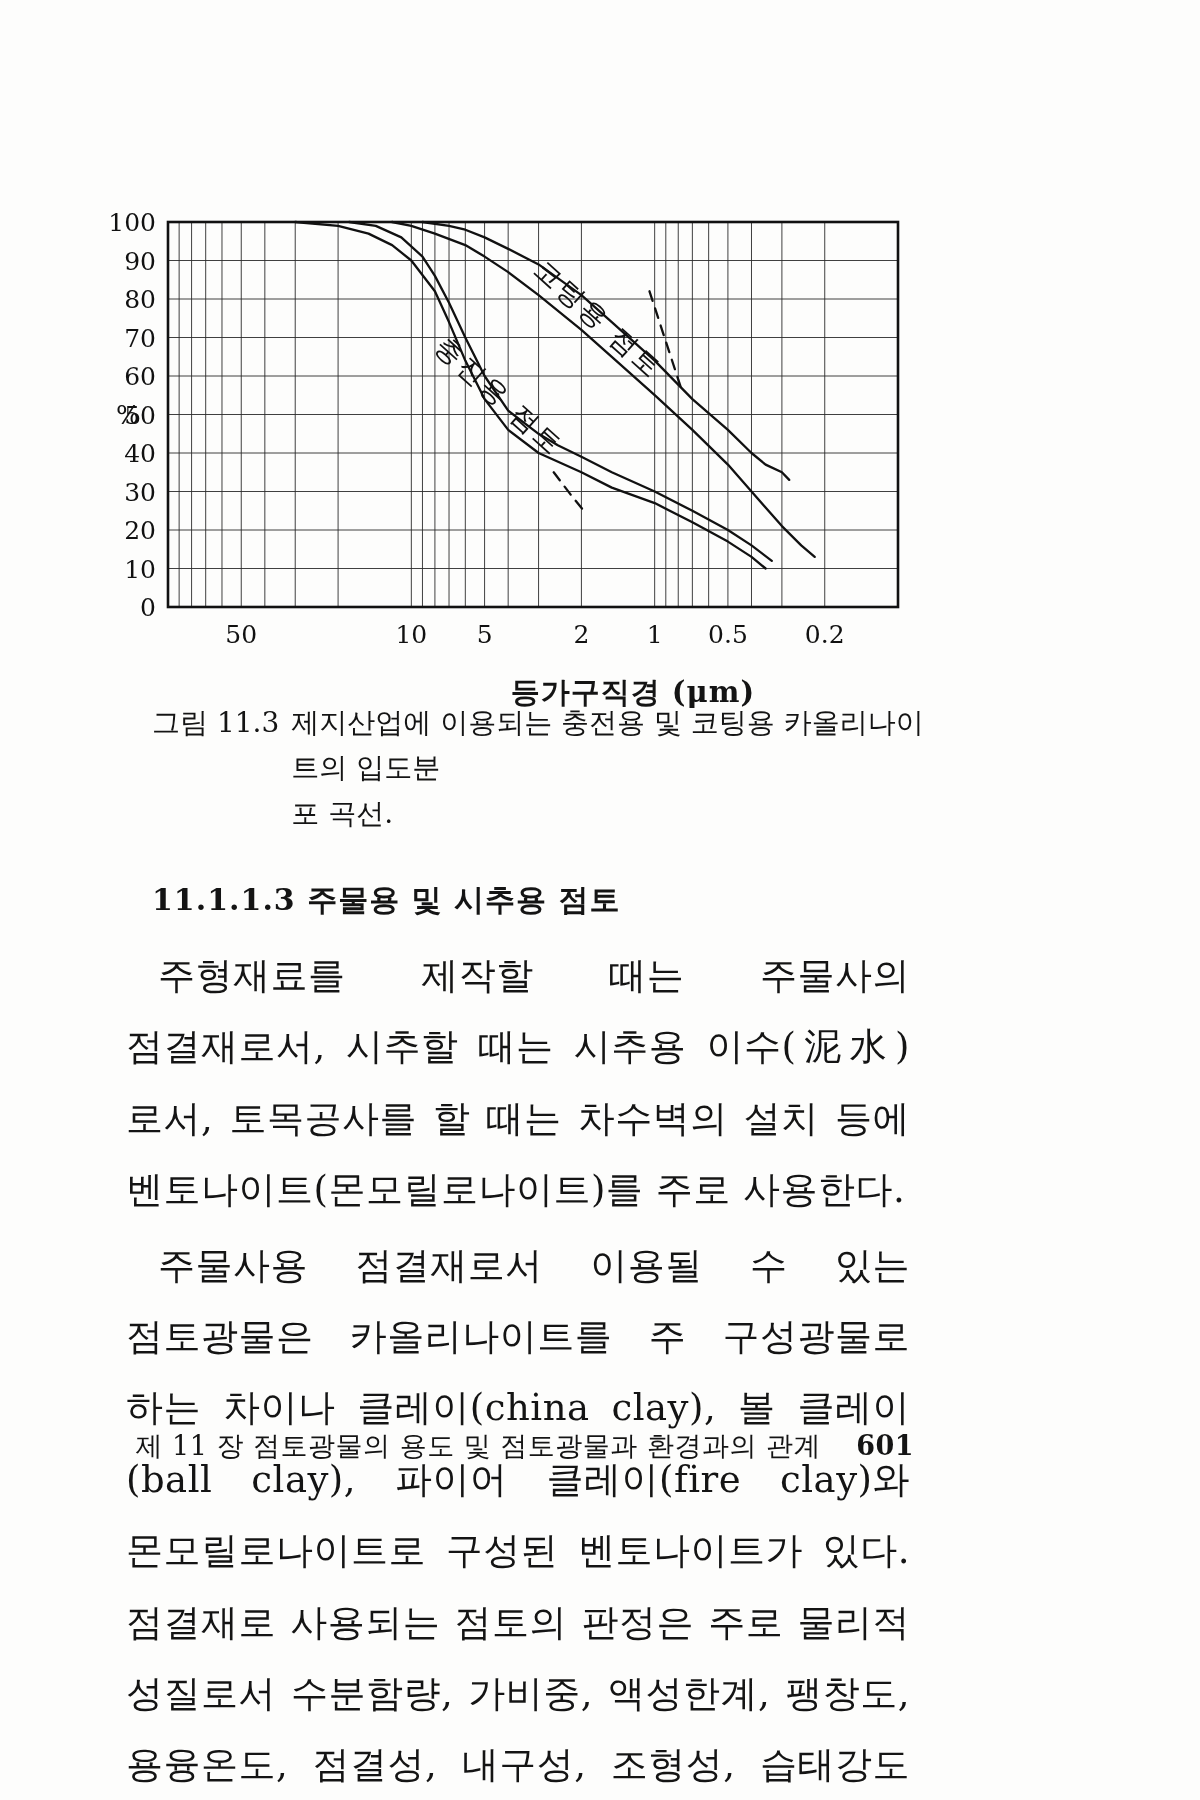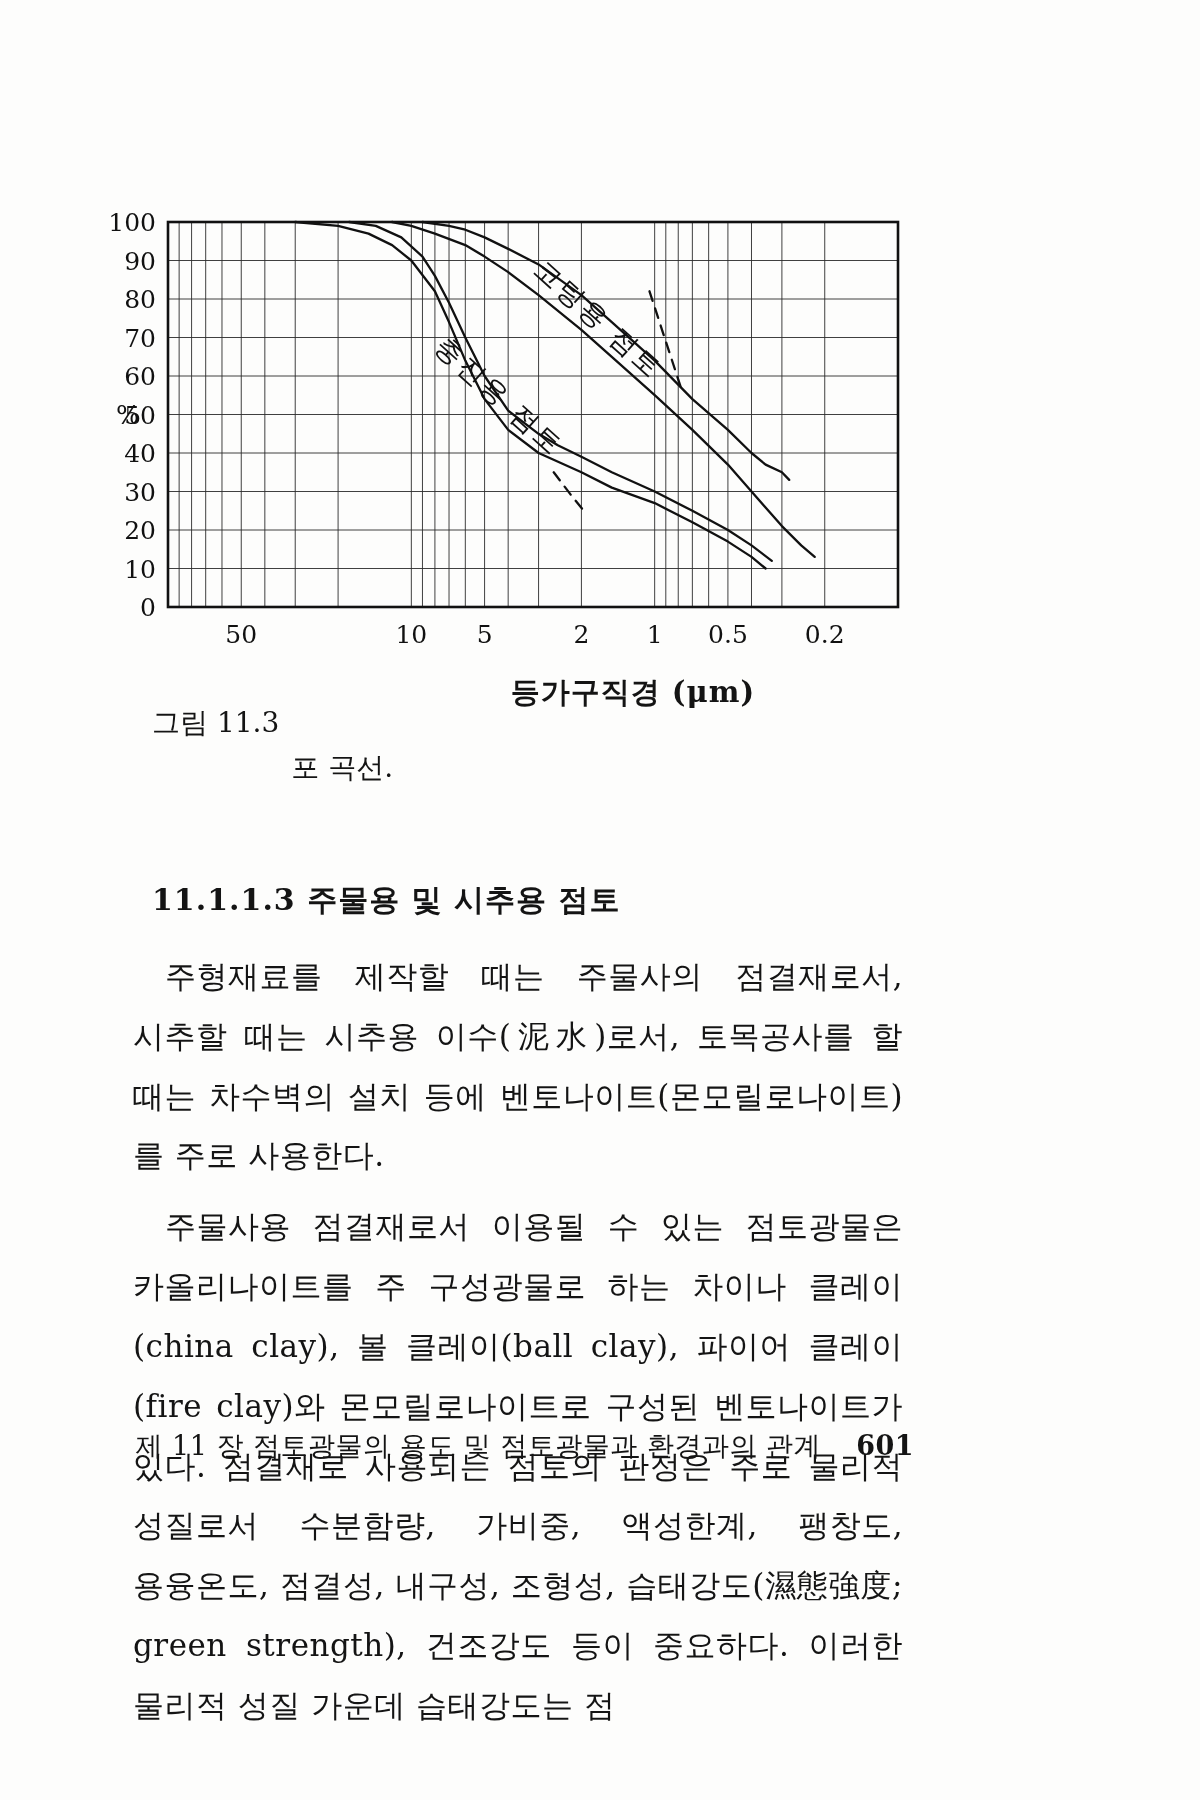--- a/index.html
+++ b/index.html
@@ -5,23 +5,23 @@
   html,body{margin:0;padding:0;background:#ffffff;}
   .page{
     position:relative;width:1200px;height:1800px;background:#fdfdfc;
     font-family:"DejaVu Serif","Liberation Serif",serif;color:#141414;overflow:hidden;
   }
   .figure{position:absolute;top:212px;left:98px;}
   .xaxis-title{margin-left:170px;width:730px;text-align:center;font-size:29px;letter-spacing:1px;margin-top:2px;font-weight:bold;}
   .caption{position:absolute;top:700px;left:152px;width:790px;display:flex;gap:12px;font-size:28px;line-height:1.62;}
   .caption .cap-label{white-space:nowrap;}
   .section{position:absolute;top:880px;left:122px;width:792px;}
-  .section h3{font-size:30px;font-weight:600;margin:0 0 26px 30px;letter-spacing:1px;}
+  .section h3{font-size:30px;font-weight:600;margin:0 0 19px 30px;letter-spacing:1px;}
   .section p{
-    font-size:31px;line-height:1.93;text-align:justify;margin:11px;
+    font-size:37px;line-height:1.93;text-align:justify;margin:4px;
     text-indent:32px;letter-spacing:0.5px;word-break:keep-all;
   }
   .footer{position:absolute;top:1428px;left:122px;width:792px;text-align:right;font-size:27px;letter-spacing:0.5px;}
   .footer .pagenum{font-weight:700;margin-left:26px;}
   svg text{font-family:"DejaVu Serif","Liberation Serif",serif;}
 </style>
 </head>
 <body>
 
 <div class="page">
@@ -93,21 +93,21 @@
         <polyline points="455.7,260.3 473.3,283.4 488.8,302.6" fill="none" stroke="#111" stroke-width="2.3" stroke-linejoin="round" stroke-linecap="round" stroke-dasharray="10 8"></polyline>
         <text transform="translate(494.6,113.9) rotate(42)" text-anchor="middle" font-size="27" fill="#111" letter-spacing="3px">코팅용 점토</text>
         <text transform="translate(395.4,190.9) rotate(42)" text-anchor="middle" font-size="27" fill="#111" letter-spacing="3px">충진용 점토</text>
       </svg>
     <div class="xaxis-title">등가구직경 (μm)</div>
   </div>
 
   <div class="caption">
     <span class="cap-label">그림 11.3</span>
     <span class="cap-text">
-      <br>
+      <span>제지산업에 이용되는 충전용 및 코팅용 카올리나이트의 입도분</span><br>
       <span>포 곡선.</span>
     </span>
   </div>
 
   <div class="section">
     <h3>11.1.1.3  주물용 및 시추용 점토</h3>
     <p>주형재료를 제작할 때는 주물사의 점결재로서, 시추할 때는 시추용 이수(泥水)로서, 토목공사를 할 때는 차수벽의 설치 등에 벤토나이트(몬모릴로나이트)를 주로 사용한다.</p>
     <p>주물사용 점결재로서 이용될 수 있는 점토광물은 카올리나이트를 주 구성광물로 하는 차이나 클레이(china clay), 볼 클레이(ball clay), 파이어 클레이(fire clay)와 몬모릴로나이트로 구성된 벤토나이트가 있다. 점결재로 사용되는 점토의 판정은 주로 물리적 성질로서 수분함량, 가비중, 액성한계, 팽창도, 용융온도, 점결성, 내구성, 조형성, 습태강도(濕態強度; green strength), 건조강도 등이 중요하다. 이러한 물리적 성질 가운데 습태강도는 점</p>
   </div>
 

